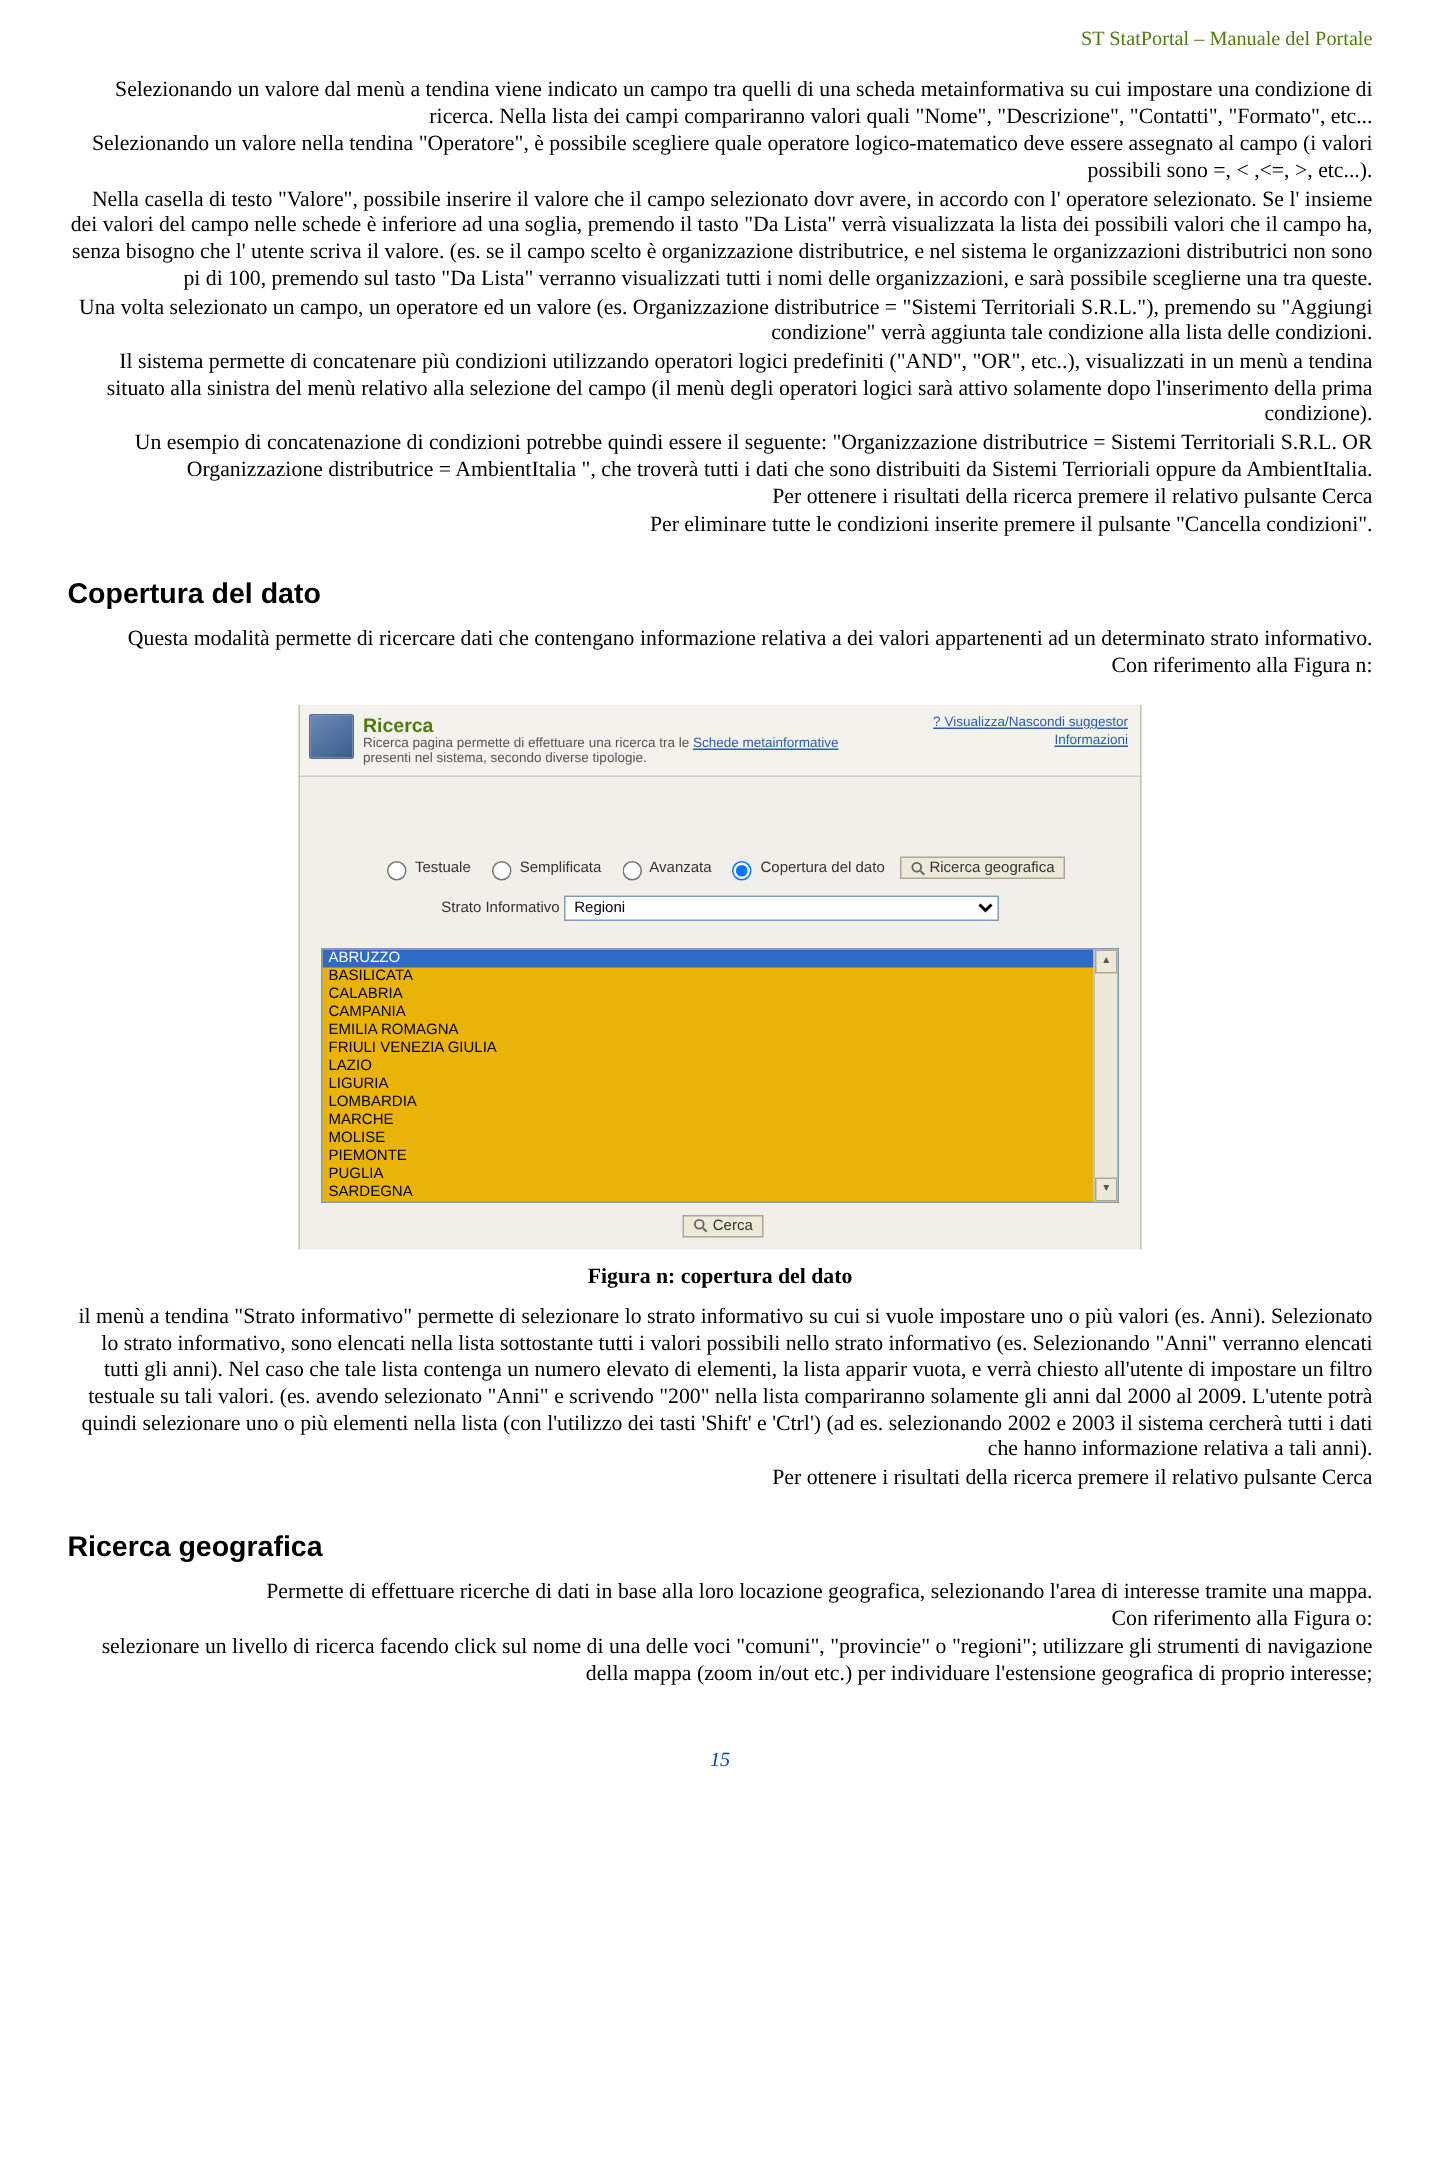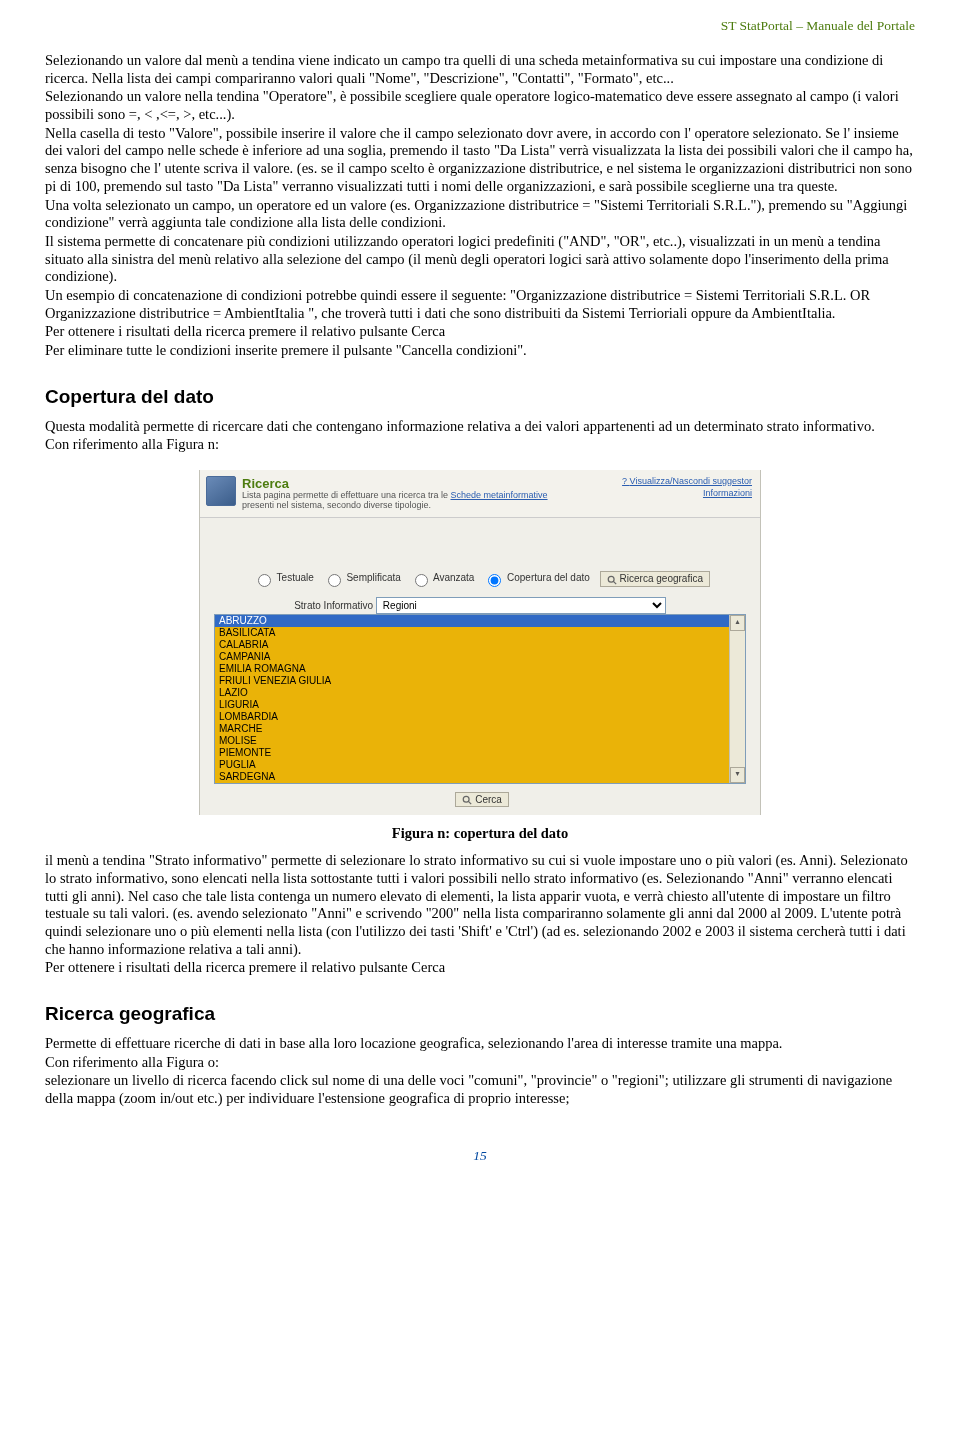--- a/index.html
+++ b/index.html
@@ -16,21 +16,21 @@
   }
   .header-right {
     text-align: right;
     color: #4d7c0f;
     font-size: 13.5px;
     margin-bottom: 18px;
   }
   .body-text {
     font-size: 14.5px;
     line-height: 1.22;
-    text-align: left;
+    text-align: right;
     margin: 0 0 1px 0;
   }
   .section-title {
     font-family: Arial, Helvetica, sans-serif;
     font-weight: bold;
     font-size: 19px;
     margin-top: 26px;
     margin-bottom: 10px;
     color: #000;
   }
@@ -102,21 +102,21 @@
     font-size: 10px;
     vertical-align: middle;
     margin-left: 4px;
   }
   .shot-mag {
     display:inline-block; width:10px; height:10px; vertical-align:middle;
     margin-right:3px;
   }
   .shot-strato {
     text-align: center;
-    padding: 4px 0 0 0;
+    padding: 4px 0 18px 0;
     font-size: 10px;
   }
   .shot-strato select {
     width: 290px;
     font-size: 10px;
     background: #fff;
     border: 1px solid #7f9db9;
     padding: 1px 2px;
   }
   .shot-list {
@@ -179,21 +179,21 @@
   <p class="body-text">Questa modalità permette di ricercare dati che contengano informazione relativa a dei valori appartenenti ad un determinato strato informativo.</p>
   <p class="body-text">Con riferimento alla Figura n:</p>
 
   <div class="figure-wrap">
     <div class="shot">
       <div class="shot-headerbar">
         <div class="shot-icon"></div>
         <div class="shot-titlearea">
           <div class="shot-title">Ricerca</div>
           <div class="shot-subtitle">
-            <span>Lista pagina permette di effettuare una ricerca tra le </span><span class="shot-sublink">Schede metainformative</span><span> presenti nel sistema, secondo diverse tipologie.</span>
+            <span>Ricerca pagina permette di effettuare una ricerca tra le </span><span class="shot-sublink">Schede metainformative</span><span> presenti nel sistema, secondo diverse tipologie.</span>
           </div>
         </div>
         <div class="shot-toplinks">
           <div><span>? </span><span>Visualizza/Nascondi suggestor</span></div>
           <div>Informazioni</div>
         </div>
       </div>
 
       <div class="shot-radiorow">
         <label><input type="radio" name="st" style=""> <span>Testuale</span></label>

